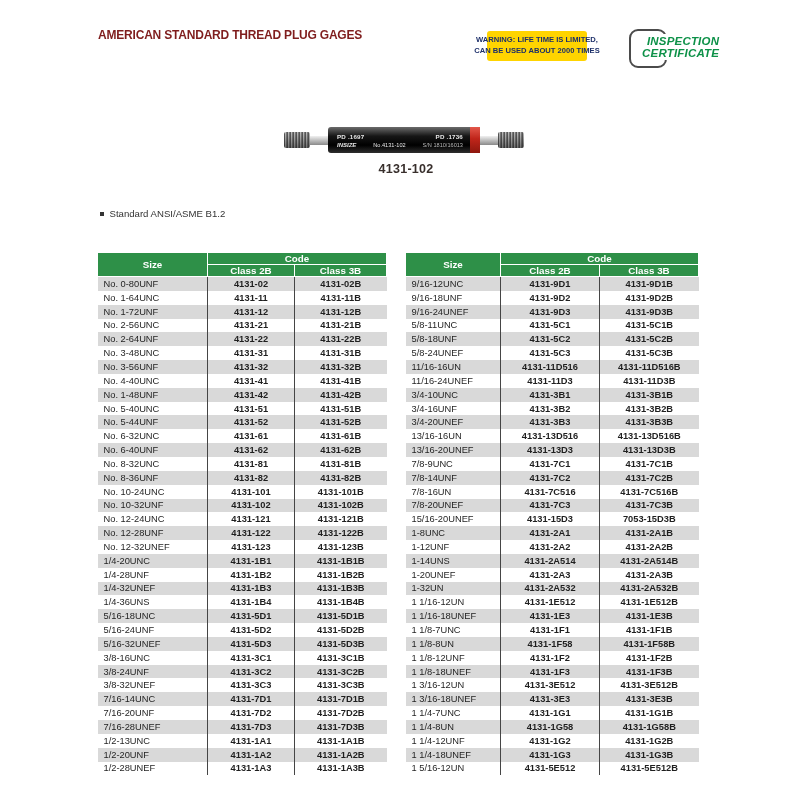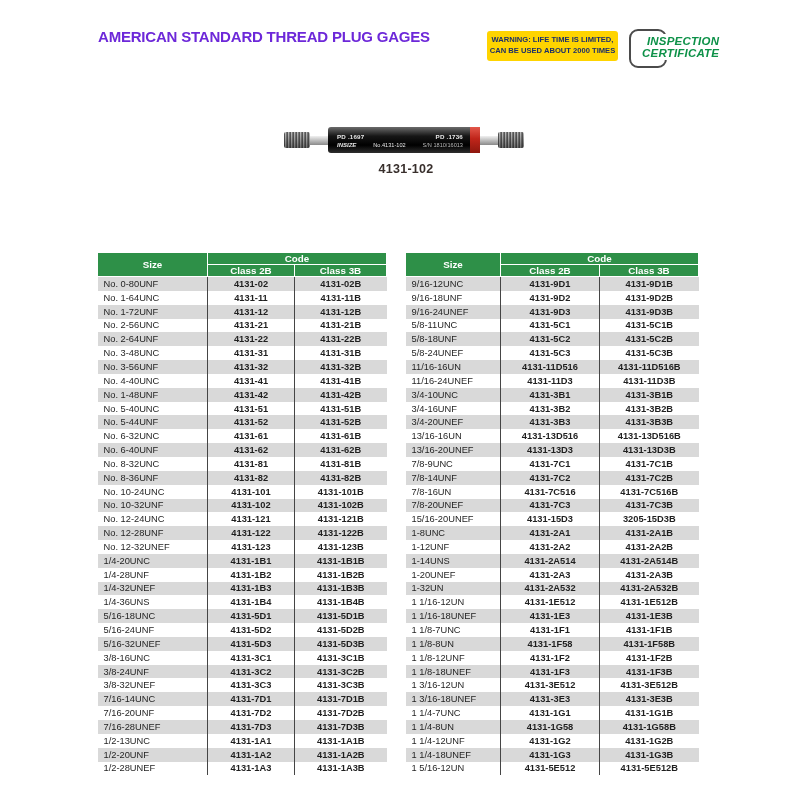--- a/index.html
+++ b/index.html
@@ -3,24 +3,24 @@
 <meta charset="utf-8">
 <style>
   html,body{margin:0;padding:0;}
   body{
     width:800px;height:800px;position:relative;background:#ffffff;
     font-family:"Liberation Sans",sans-serif;overflow:hidden;
   }
   
   .page-title{
     position:absolute;left:98px;top:28px;margin:0;
-    font-size:15px;font-weight:bold;color:#6d28d9;letter-spacing:-0.2px;
+    font-size:12px;font-weight:bold;color:#7f1d1d;letter-spacing:-0.2px;
   }
   .warning-box{
-    position:absolute;left:487px;top:31px;width:131px;height:30px;
+    position:absolute;left:487px;top:31px;width:100px;height:30px;
     background:#ffd400;border-radius:3px;
     display:flex;flex-direction:column;justify-content:center;align-items:center;
     font-size:7.6px;font-weight:bold;color:#1c2f69;line-height:1.4;white-space:nowrap;
   }
   .cert{position:absolute;left:627px;top:26px;width:90px;height:42px;}
   .cert-bracket{
     position:absolute;left:2px;top:3px;width:34px;height:35px;
     border:2px solid #4b4b4b;border-radius:9px;background:transparent;
   }
   .cert-text{
@@ -121,20 +121,24 @@
     </div>
   </div>
   <div class="red-band"></div>
   <div class="shaft"></div>
   <div class="thread"></div>
 </div>
 
 <div class="product-caption">4131-102</div>
 
 <ul class="bullets">
+  <li>
+      <span class="bullet-sq"></span>
+      <span>Standard ANSI/ASME B1.2</span>
+    </li>
 </ul>
 
 <table class="spec-table left">
   <colgroup>
       <col style="width:110px">
       <col style="width:87px">
       <col style="width:92px">
     </colgroup>
   <thead>
     <tr>
@@ -428,21 +432,21 @@
         <td>4131-7C516B</td>
       </tr>
       <tr>
         <td>7/8-20UNEF</td>
         <td>4131-7C3</td>
         <td>4131-7C3B</td>
       </tr>
       <tr>
         <td>15/16-20UNEF</td>
         <td>4131-15D3</td>
-        <td>3205-15D3B</td>
+        <td>7053-15D3B</td>
       </tr>
       <tr>
         <td>1-8UNC</td>
         <td>4131-2A1</td>
         <td>4131-2A1B</td>
       </tr>
       <tr>
         <td>1-12UNF</td>
         <td>4131-2A2</td>
         <td>4131-2A2B</td>

